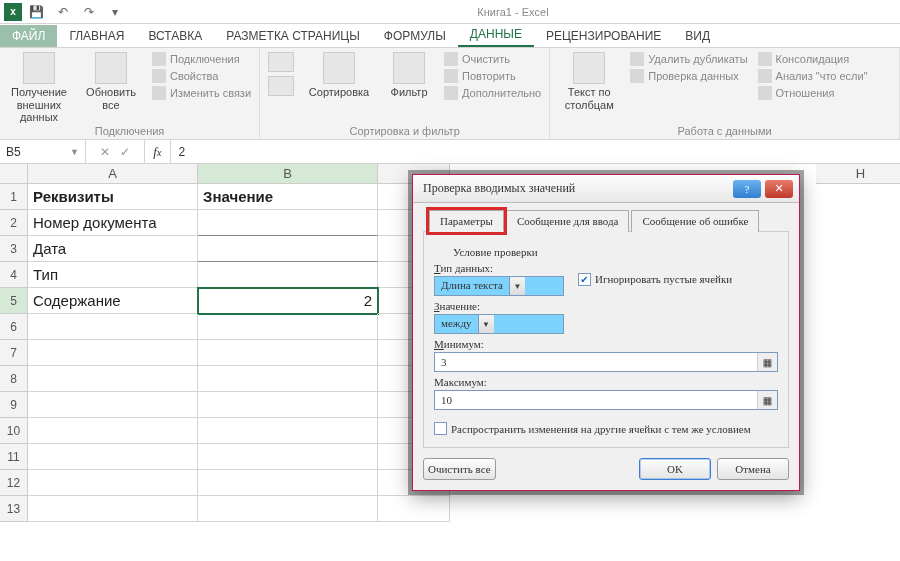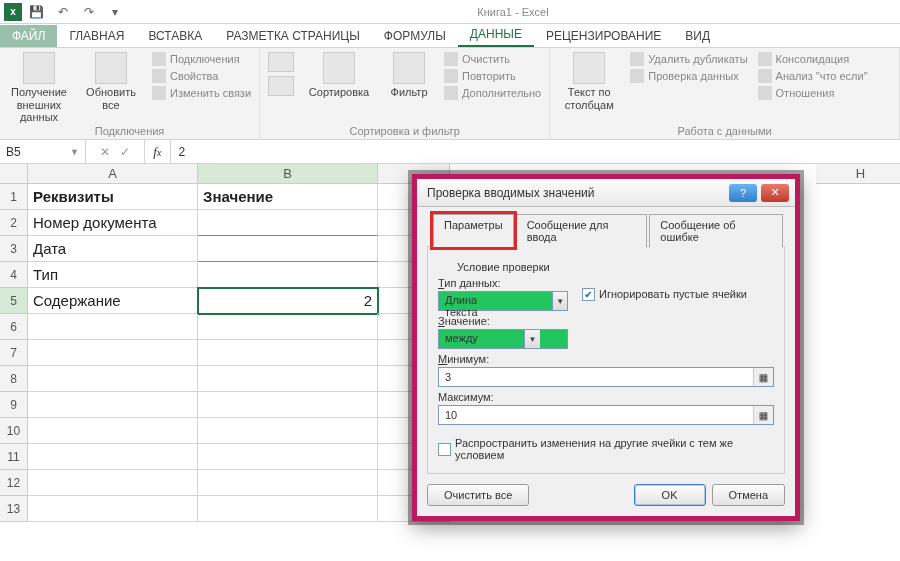--- a/index.html
+++ b/index.html
@@ -55,51 +55,51 @@
   .cell.bb { border-bottom: 1px solid #888; }
   .cell.active { outline: 2px solid #217346; outline-offset: -1px; }
 
   
   .cA { width: 170px; }
   .cB { width: 180px; }
   .cC { width: 72px; }  
   .cH { width: 90px; }
 
   
-  .dialog-wrap { position: absolute; left: 412px; top: 174px; width: 388px; box-shadow: 0 0 0 4px rgba(0,0,0,0.35), 0 6px 20px rgba(0,0,0,.4); background: #f0f0f0; border: 5px solid #be185d; font-size: 11px; }
+  .dialog-wrap { position: absolute; left: 412px; top: 174px; width: 388px; box-shadow: 0 0 0 4px rgba(0,0,0,0.35), 0 6px 20px rgba(0,0,0,.4); background: #f0f0f0; border: 1px solid #be185d; font-size: 11px; font-family: Liberation Serif, serif; }
   .dlg-title { height: 28px; background: linear-gradient(#fdfdfd,#e8e8e8); display: flex; align-items: center; padding: 0 6px 0 10px; font-size: 12px; color: #333; border-bottom: 1px solid #bbb; }
   .dlg-title .t { flex: 1; }
   .dlg-title .sys { display: flex; gap: 4px; }
   .sys .sbtn { width: 28px; height: 18px; border-radius: 3px; display: flex; align-items: center; justify-content: center; font-size: 11px; color: #fff; }
   .sbtn.help { background: linear-gradient(#6bb3ef,#2f7fd0); }
   .sbtn.close { background: linear-gradient(#e87a6a,#c0392b); }
 
   .dlg-body { padding: 6px 10px 10px 10px; }
   .tabs { display: flex; border-bottom: 1px solid #aaa; padding-left: 6px; }
   .dtab { padding: 4px 10px; border: 1px solid #aaa; border-bottom: none; margin-right: 2px; background: #f0f0f0; font-size: 11px; position: relative; top: 1px; }
   .dtab.active { background: #f0f0f0; border-bottom: 1px solid #f0f0f0; z-index: 2; }
   .dtab.hl { box-shadow: 0 0 0 3px #d92b2b; }
 
   .fieldset-label { font-size: 11px; color: #333; margin: 6px 0 2px 19px; }
   .panel { border: 1px solid #ccc; padding: 8px 10px; margin-top: -1px; background: #f0f0f0; }
   .form-row { margin: 4px 0; }
   .form-row label { display: block; margin-bottom: 2px; }
   .form-row label u { text-decoration: underline; }
-  .combo { display: inline-flex; align-items: stretch; background: #22c55e; border: 1px solid #7a9ac0; height: 20px; gap: 40px; }
+  .combo { display: inline-flex; align-items: stretch; background: #7dd3fc; border: 1px solid #7a9ac0; height: 20px; }
   .combo span { padding: 2px 6px; font-size: 11px; }
   .combo .dd { width: 16px; border-left: 1px solid #7a9ac0; background: linear-gradient(#f4f4f4,#dcdcdc); display: flex; align-items: center; justify-content: center; font-size: 8px; color: #444; }
   .chk { display: inline-flex; align-items: center; gap: 4px; }
   .chk .box { width: 13px; height: 13px; border: 1px solid #7a9ac0; background: #fff; display: flex; align-items: center; justify-content: center; font-size: 10px; color: #1560bd; }
   .text-input { display: flex; align-items: center; background: #fff; border: 1px solid #7a9ac0; height: 20px; }
   .text-input span { flex: 1; padding: 2px 6px; font-size: 11px; }
   .text-input .picker { width: 20px; height: 18px; border-left: 1px solid #ccc; background: #eee; display: flex; align-items: center; justify-content: center; font-size: 10px; }
   .row-inline { display: flex; align-items: center; gap: 14px; }
 
   .dlg-buttons { display: flex; justify-content: space-between; align-items: center; margin-top: 10px; }
-  .btn { min-width: 72px; height: 22px; background: linear-gradient(#fdfdfd,#e4e4e4); border: 1px solid #9a9a9a; border-radius: 3px; display: inline-flex; align-items: center; justify-content: center; font-size: 11px; padding: 0 16px; }
+  .btn { min-width: 72px; height: 22px; background: linear-gradient(#fdfdfd,#e4e4e4); border: 1px solid #9a9a9a; border-radius: 3px; display: inline-flex; align-items: center; justify-content: center; font-size: 11px; padding: 0 4px; }
   .btn.primary { border-color: #3b7dd8; box-shadow: 0 0 0 1px rgba(59,125,216,.35) inset; }
 </style>
 </head>
 <body>
 
 <div class="titlebar">
   <div class="qat">
     <div class="excel-logo">x</div>
     <div class="qat-btn">💾</div>
     <div class="qat-btn">↶</div>

